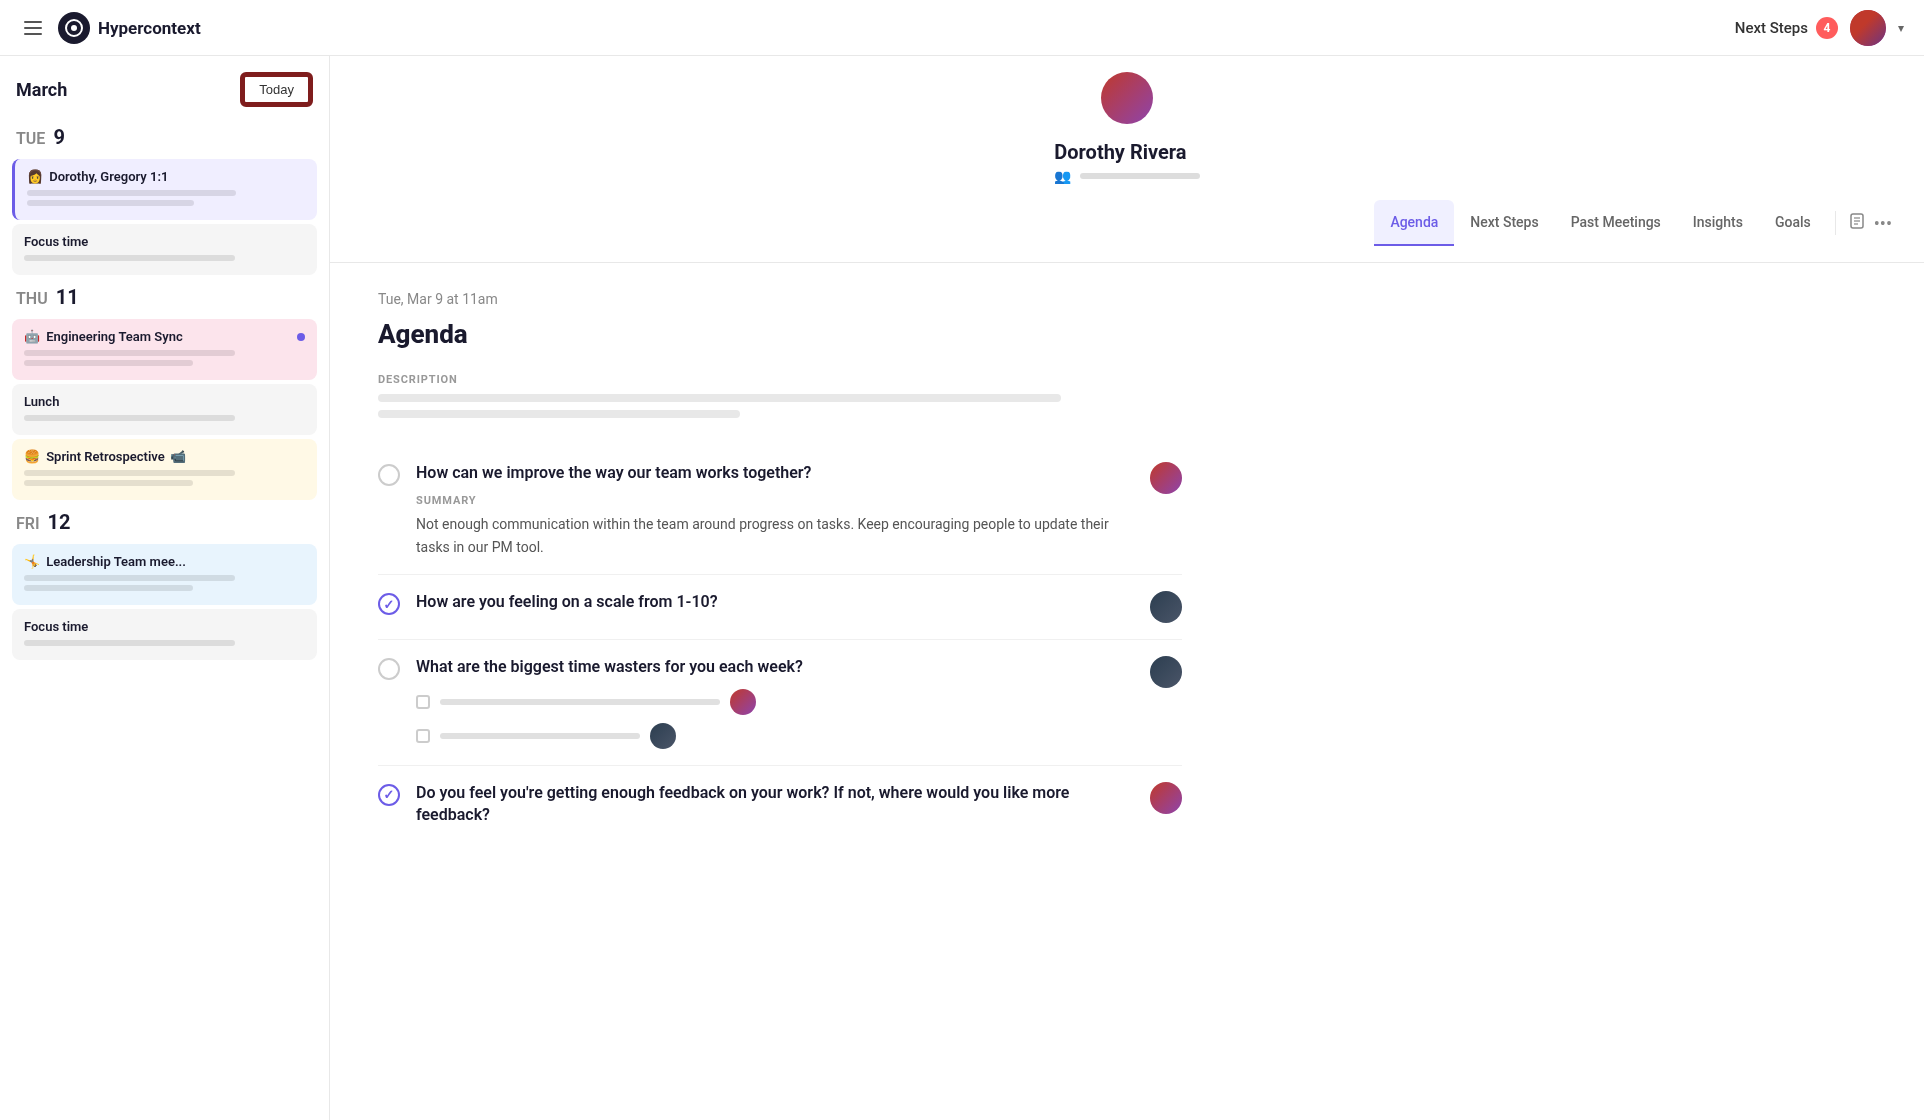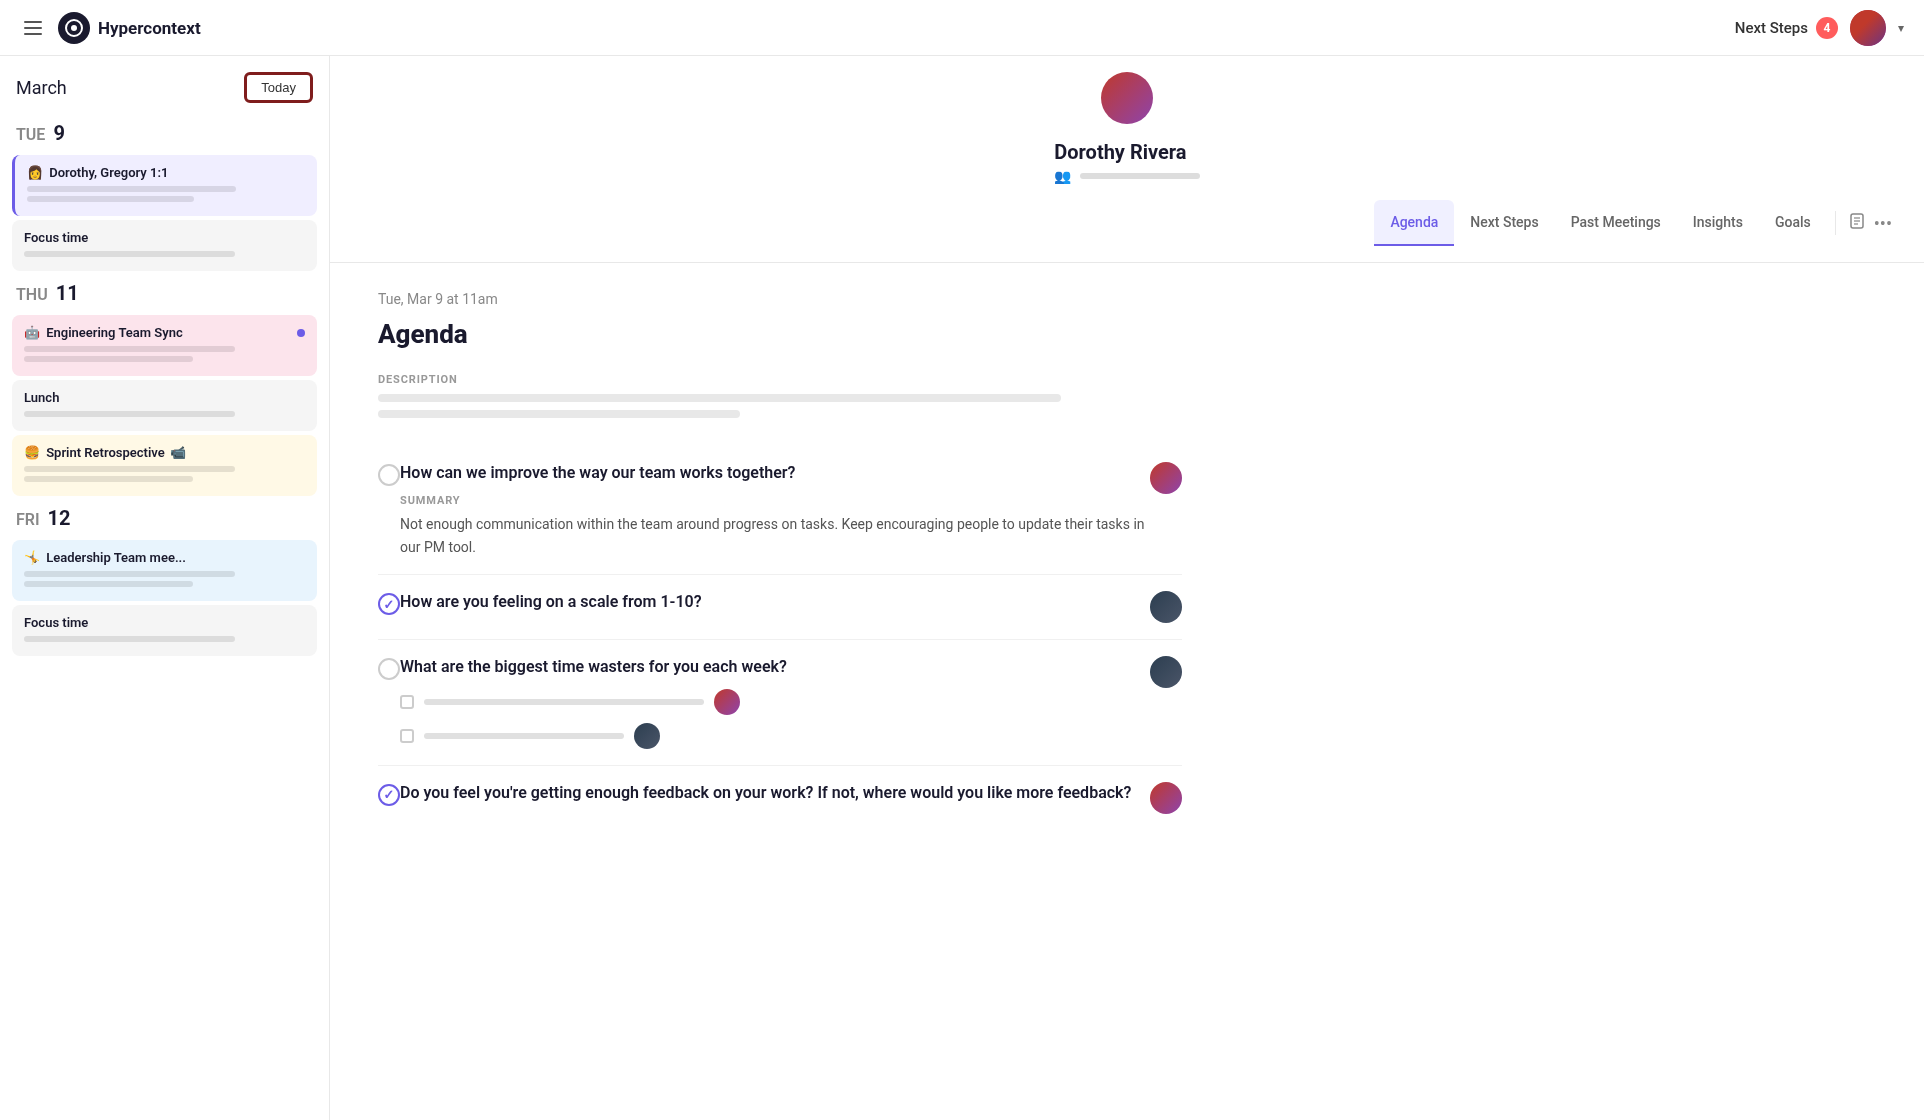--- a/index.html
+++ b/index.html
@@ -28,22 +28,22 @@
 
     
     .sidebar {
       width: 330px; min-width: 330px; border-right: 1px solid #e8e8e8;
       overflow-y: auto; background: #fff; padding: 16px 0;
     }
     .sidebar-month-header {
       display: flex; align-items: center; justify-content: space-between;
       padding: 0 16px 12px; 
     }
-    .month-label { font-size: 18px; font-weight: 400; color: #1a1a2e; }
-    .today-btn { padding: 5px 14px; border: 3px solid #7f1d1d; border-radius: 6px; background: #fff; font-size: 13px; cursor: pointer; color: #333; }
+    .month-label { font-size: 18px; font-weight: 700; color: #1a1a2e; }
+    .today-btn { padding: 5px 14px; border: 5px solid #7f1d1d; border-radius: 6px; background: #fff; font-size: 13px; cursor: pointer; color: #333; }
 
     .day-section { margin-bottom: 4px; }
     .day-header { padding: 6px 16px; display: flex; gap: 8px; align-items: baseline; }
     .day-name { font-size: 16px; font-weight: 600; color: #888; text-transform: uppercase; }
     .day-num { font-size: 20px; font-weight: 700; color: #1a1a2e; }
 
     .meeting-card {
       margin: 4px 12px; border-radius: 8px; padding: 10px 12px; cursor: pointer;
     }
     .meeting-card.active { background: #f0eeff; border-left: 3px solid #6c5ce7; }
@@ -87,21 +87,21 @@
     .meeting-title { font-size: 26px; font-weight: 800; color: #1a1a2e; margin-bottom: 24px; }
 
     .section-label { font-size: 11px; font-weight: 700; color: #999; text-transform: uppercase; letter-spacing: 0.08em; margin-bottom: 8px; }
     .description-lines { margin-bottom: 28px; }
     .desc-line { height: 8px; border-radius: 4px; background: #e8e8e8; margin-bottom: 8px; }
     .desc-line-long { width: 85%; }
     .desc-line-short { width: 45%; }
 
     .agenda-items { display: flex; flex-direction: column; gap: 0; }
 
-    .agenda-item { display: flex; align-items: flex-start; gap: 0; padding: 16px 0; border-bottom: 1px solid #f0f0f0; }
+    .agenda-item { display: flex; align-items: flex-start; gap: 16px; padding: 16px 0; border-bottom: 1px solid #f0f0f0; }
     .agenda-item:last-child { border-bottom: none; }
     .agenda-circle {
       width: 22px; height: 22px; border-radius: 50%; border: 2px solid #ccc;
       flex-shrink: 0; margin-top: 2px; display: flex; align-items: center; justify-content: center;
     }
     .agenda-circle.checked { border-color: #6c5ce7; }
     .checkmark { color: #6c5ce7; font-size: 13px; font-weight: 700; }
     .agenda-body { flex: 1; }
     .agenda-question { font-size: 16px; font-weight: 600; color: #1a1a2e; line-height: 1.4; }
     .summary-label { font-size: 11px; font-weight: 700; color: #999; text-transform: uppercase; letter-spacing: 0.08em; margin-top: 10px; margin-bottom: 6px; }

